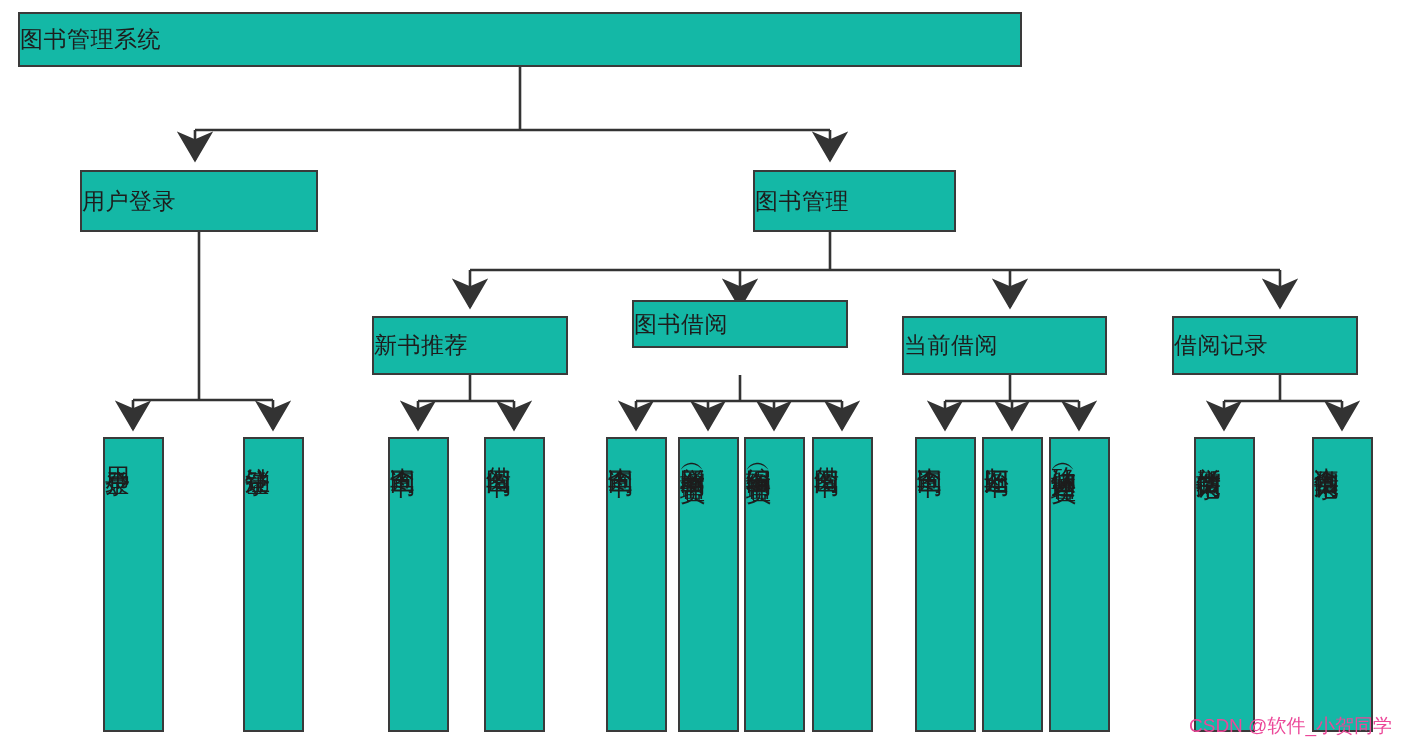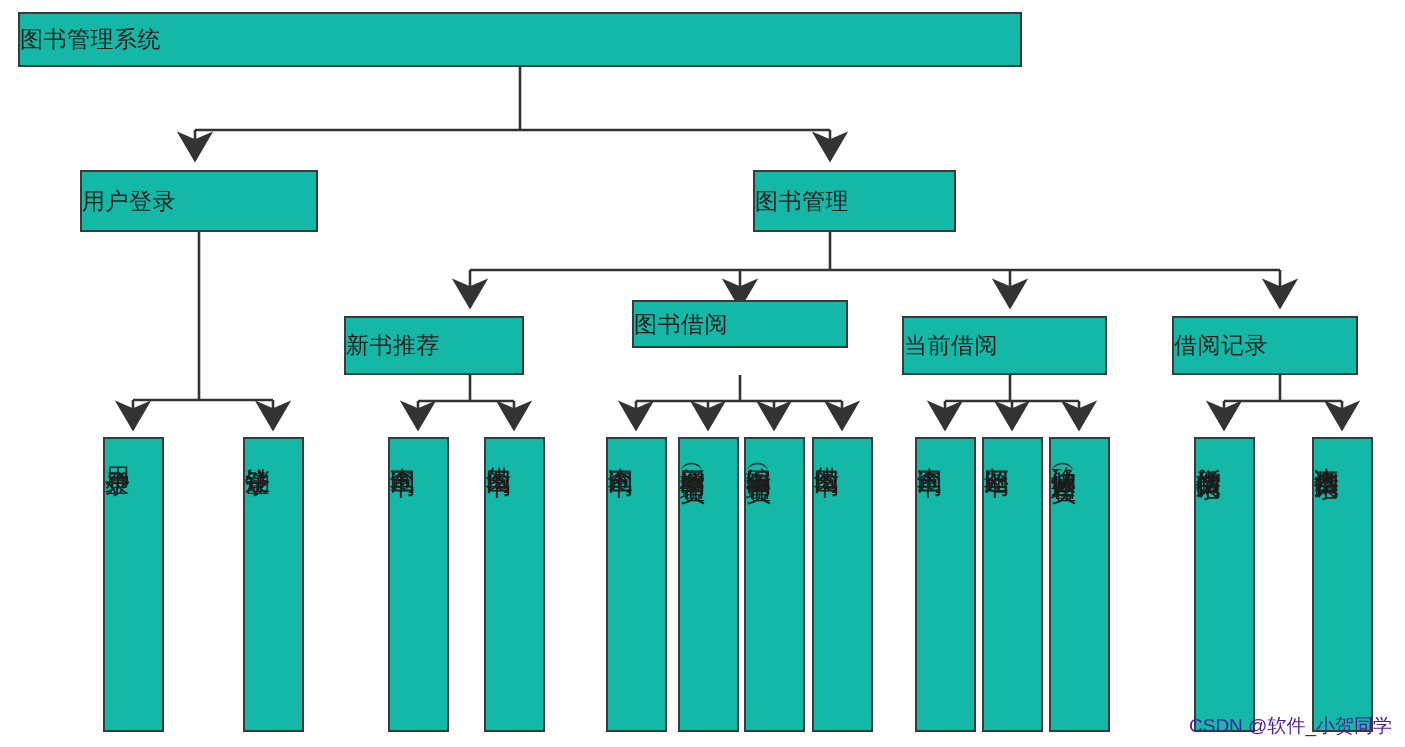--- a/index.html
+++ b/index.html
@@ -52,21 +52,21 @@
     text-orientation: upright;
     font-size: 25px;
     letter-spacing: 2px;
     line-height: 1;
   }
   .watermark {
     position: absolute;
     left: 1189px;
     top: 713px;
     font-size: 19px;
-    color: #4c1d95;
+    color: #ec4899;
     white-space: nowrap;
     font-family: "Liberation Sans", "DejaVu Sans", sans-serif;
   }
 </style>
 </head>
 <body>
 
 <div id="canvas">
 
   <svg id="wires" viewBox="0 0 1405 747">
@@ -128,21 +128,21 @@
     <span class="label">图书管理系统</span>
   </div>
 
   <div class="node horiz" style="left:80px; top:170px; width:238px; height:62px;">
     <span class="label">用户登录</span>
   </div>
   <div class="node horiz" style="left:711px; top:170px; width:203px; height:62px;margin-left:42px;">
     <span class="label">图书管理</span>
   </div>
 
-  <div class="node horiz" style="left:344px; top:316px; width:180px; height:59px;">
+  <div class="node horiz" style="left:372px; top:316px; width:196px; height:59px;">
     <span class="label">新书推荐</span>
   </div>
   <div class="node horiz" style="left:632px; top:300px; width:216px; height:48px;">
     <span class="label">图书借阅</span>
   </div>
   <div class="node horiz" style="left:902px; top:316px; width:205px; height:59px;">
     <span class="label">当前借阅</span>
   </div>
   <div class="node horiz" style="left:1172px; top:316px; width:186px; height:59px;">
     <span class="label">借阅记录</span>

